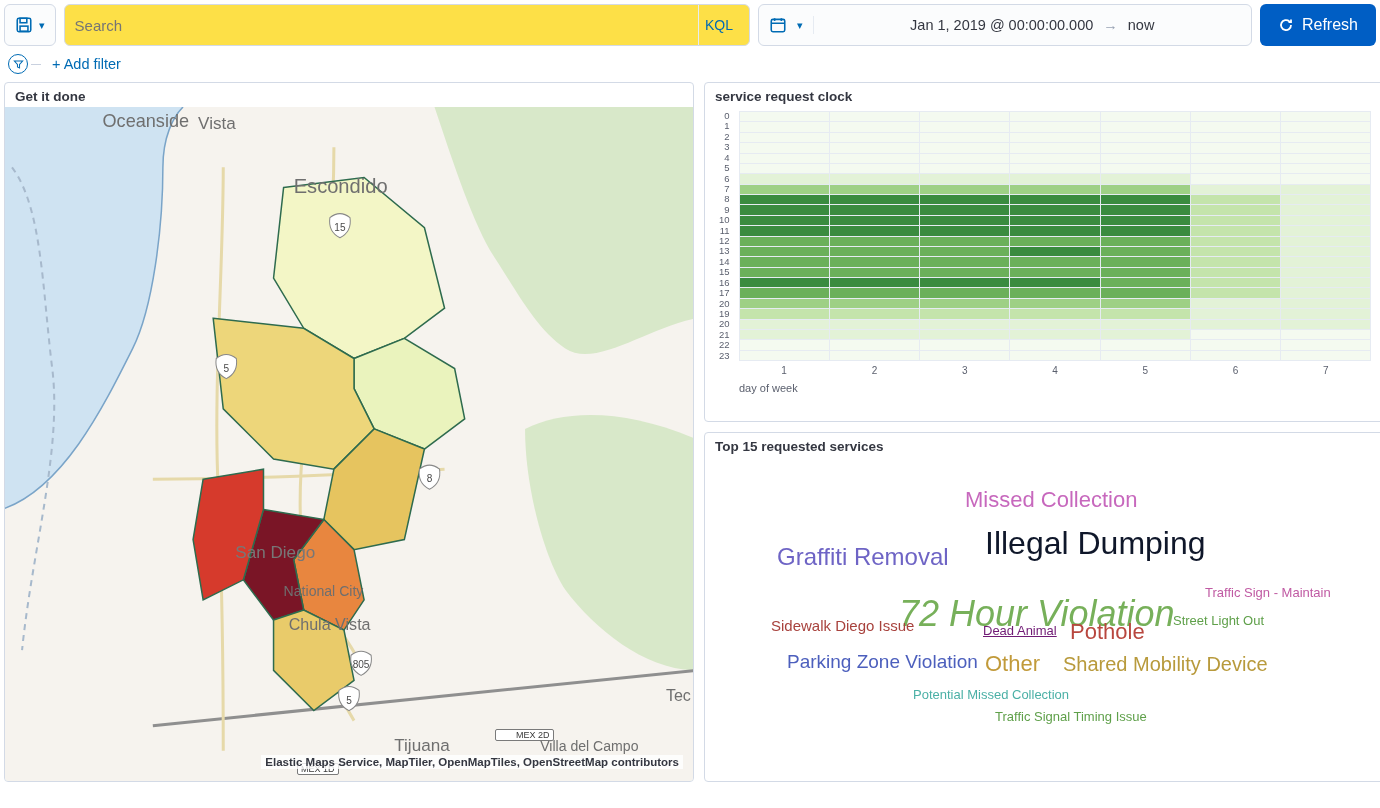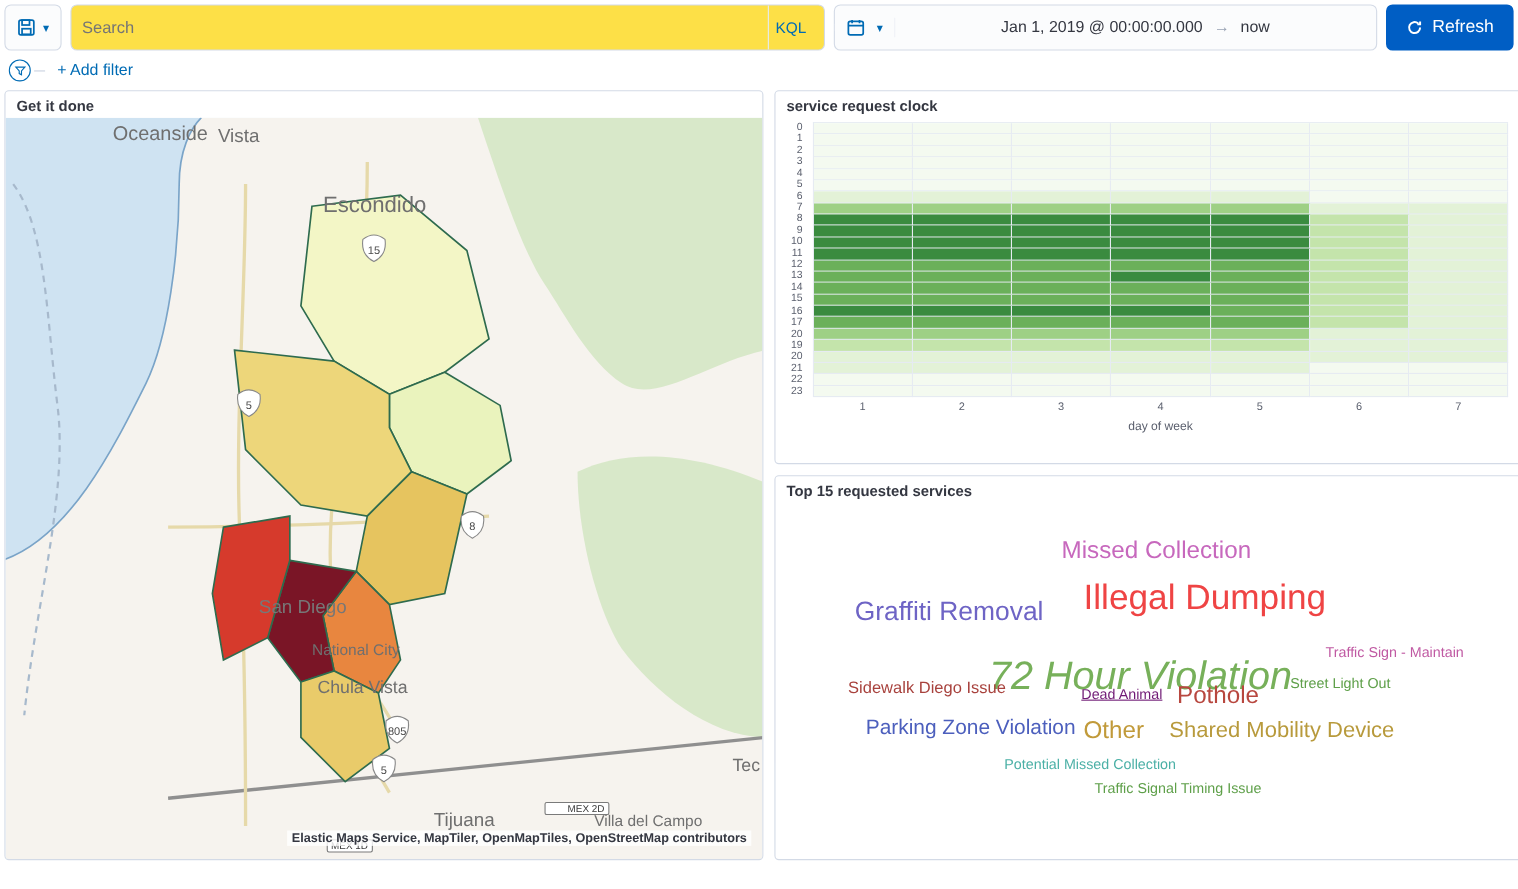--- a/index.html
+++ b/index.html
@@ -46,21 +46,21 @@
   .map-badge { position: absolute; font-size: 9px; background: #fff; border: 1px solid #7a7a7a; padding: 0 3px; border-radius: 2px; color: #3a3a3a; }
 
   
   .heatmap { position: absolute; inset: 28px 12px 8px 34px; }
   .heat-grid { display: grid; grid-template-columns: repeat(7, 1fr); grid-template-rows: repeat(24, 1fr); width: 100%; height: 250px; border-top: 1px solid #e6ebf2; border-left: 1px solid #e6ebf2; }
   .heat-cell { border-right: 1px solid #e6ebf2; border-bottom: 1px solid #e6ebf2; }
   .heat-yaxis { position: absolute; left: -20px; top: 0; height: 250px; display: flex; flex-direction: column; font-size: 9.5px; color: #5a5f6d; }
   .heat-yaxis span { flex: 1; text-align: right; line-height: 1; }
   .heat-xaxis { display: grid; grid-template-columns: repeat(7, 1fr); font-size: 10px; color: #5a5f6d; margin-top: 4px; }
   .heat-xaxis span { text-align: center; }
-  .heat-xlabel { text-align: center; font-size: 11px; color: #5a5f6d; margin-top: 6px; }
+  .heat-xlabel { text-align: left; font-size: 11px; color: #5a5f6d; margin-top: 6px; }
 
   
   .wordcloud { position: absolute; inset: 30px 10px 10px 10px; }
   .wc-word { position: absolute; white-space: nowrap; font-family: Arial, sans-serif; }
 </style>
 </head>
 <body>
 
 <div class="top-bar">
   <div class="ql-menu">
@@ -434,21 +434,21 @@
           <span>7</span>
         </div>
       <div class="heat-xlabel">day of week</div>
     </div>
   </div>
 
   <div class="panel">
     <div class="panel-title">Top 15 requested services</div>
     <div class="wordcloud">
         <span class="wc-word" style="left: 184px; top: 130px; font-size: 36px; color: rgb(119, 176, 90); font-style: italic;">72 Hour Violation</span>
-        <span class="wc-word" style="left: 270px; top: 62px; font-size: 32px; color: #ef4444;">Illegal Dumping</span>
+        <span class="wc-word" style="left: 270px; top: 62px; font-size: 32px; color: #0f172a;">Illegal Dumping</span>
         <span class="wc-word" style="left: 62px; top: 80px; font-size: 24px; color: rgb(110, 100, 197);">Graffiti Removal</span>
         <span class="wc-word" style="left: 250px; top: 24px; font-size: 22px; color: rgb(199, 104, 189);">Missed Collection</span>
         <span class="wc-word" style="left: 270px; top: 188px; font-size: 22px; color: rgb(193, 154, 58);">Other</span>
         <span class="wc-word" style="left: 355px; top: 156px; font-size: 22px; color: rgb(184, 71, 63);">Pothole</span>
         <span class="wc-word" style="left: 348px; top: 190px; font-size: 20px; color: rgb(184, 154, 60);">Shared Mobility Device</span>
         <span class="wc-word" style="left: 72px; top: 188px; font-size: 19px; color: rgb(76, 95, 189);">Parking Zone Violation</span>
         <span class="wc-word" style="left: 56px; top: 154px; font-size: 15px; color: rgb(168, 66, 61);">Sidewalk Diego Issue</span>
         <span class="wc-word" style="left: 490px; top: 122px; font-size: 13px; color: rgb(192, 90, 163);">Traffic Sign - Maintain</span>
         <span class="wc-word" style="left: 458px; top: 150px; font-size: 13px; color: rgb(95, 160, 74);">Street Light Out</span>
         <span class="wc-word" style="left: 268px; top: 160px; font-size: 13px; color: #701a75; text-decoration: underline;">Dead Animal</span>

